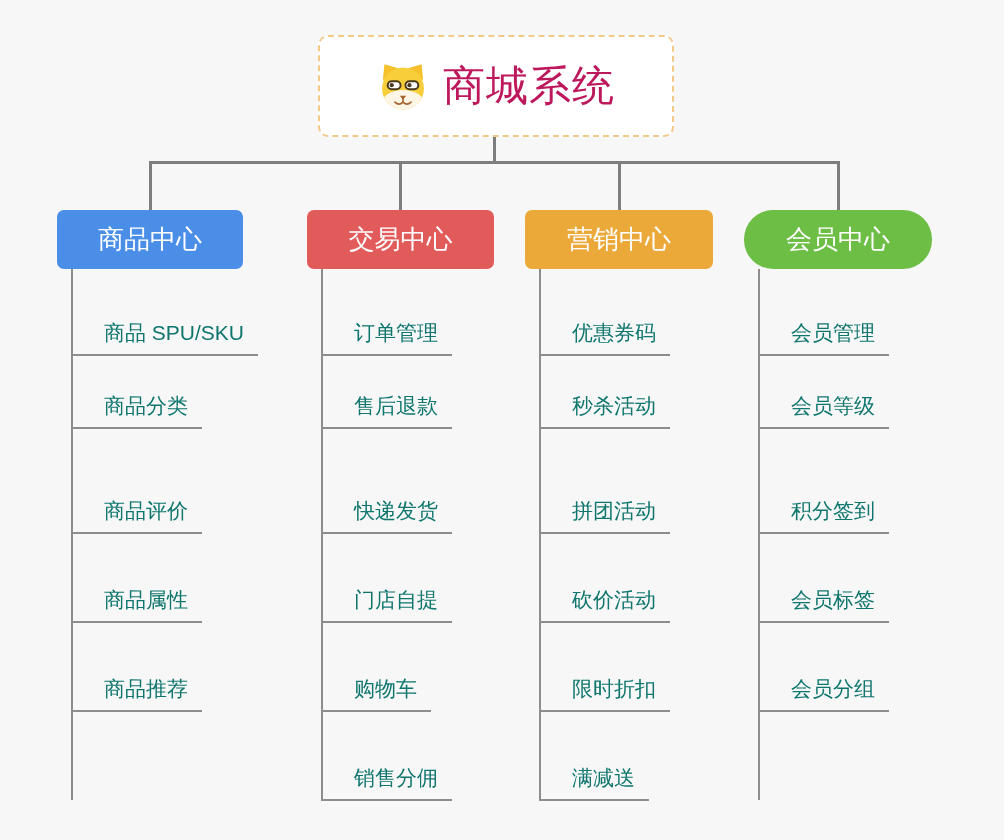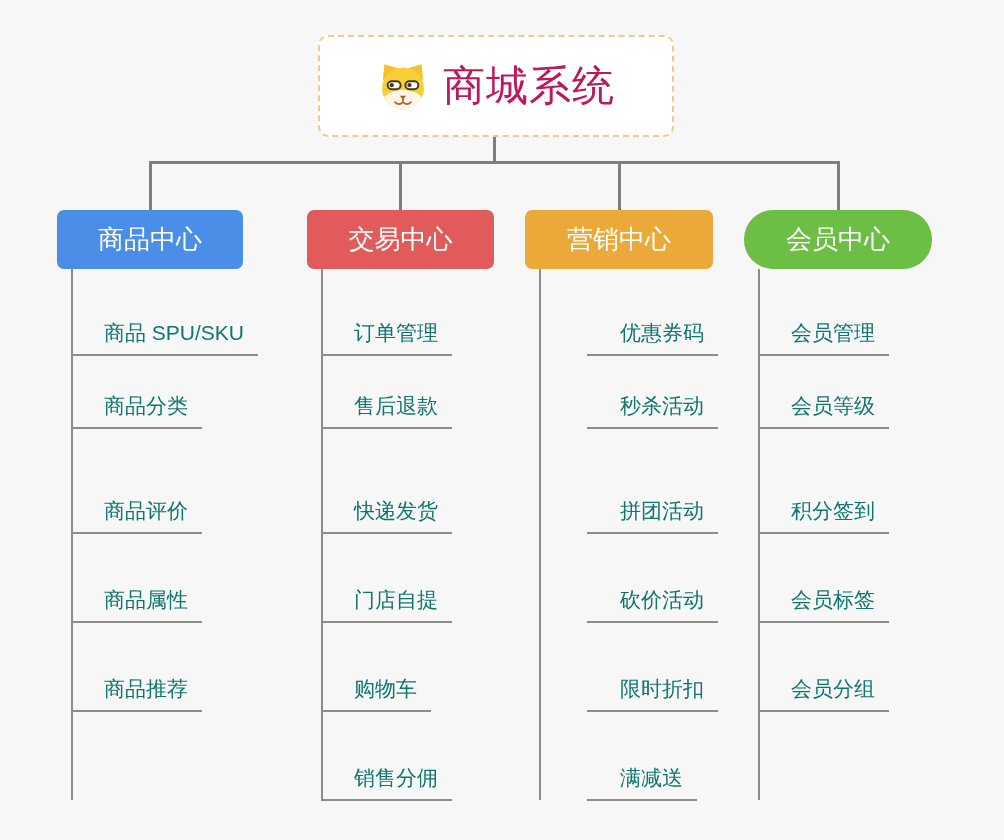--- a/index.html
+++ b/index.html
@@ -33,21 +33,21 @@
   .vline{position:absolute;top:269px;width:2px;height:531px;background:#8d8d8d;}
   .v0{left:71px;} .v1{left:321px;} .v2{left:539px;} .v3{left:758px;}
 
   
   .child{
     position:absolute;
     padding:0 14px 9px 33px;
     border-bottom:2px solid #8d8d8d;
     font-size:21px;line-height:24px;color:#0f766e;white-space:nowrap;
   }
-  .c0{left:71px;} .c1{left:321px;} .c2{left:539px;margin-left:48px;} .c3{left:758px;}
+  .c0{left:71px;} .c1{left:321px;} .c2{left:539px;} .c3{left:758px;}
   .r0{top:321px;} .r1{top:394px;} .r2{top:499px;} .r3{top:588px;} .r4{top:677px;} .r5{top:766px;}
 </style>
 </head>
 <body>
 
 <div class="canvas">
 
   <div class="conn" style="left: 493px; top: 137px; width: 3px; height: 27px; background-color: rgb(126, 126, 126);"></div>
   <div class="conn" style="left: 149px; top: 161px; width: 691px; height: 3px; background-color: rgb(126, 126, 126);"></div>
   <div class="conn" style="left: 149px; top: 161px; width: 3px; height: 51px; background-color: rgb(126, 126, 126);"></div>

